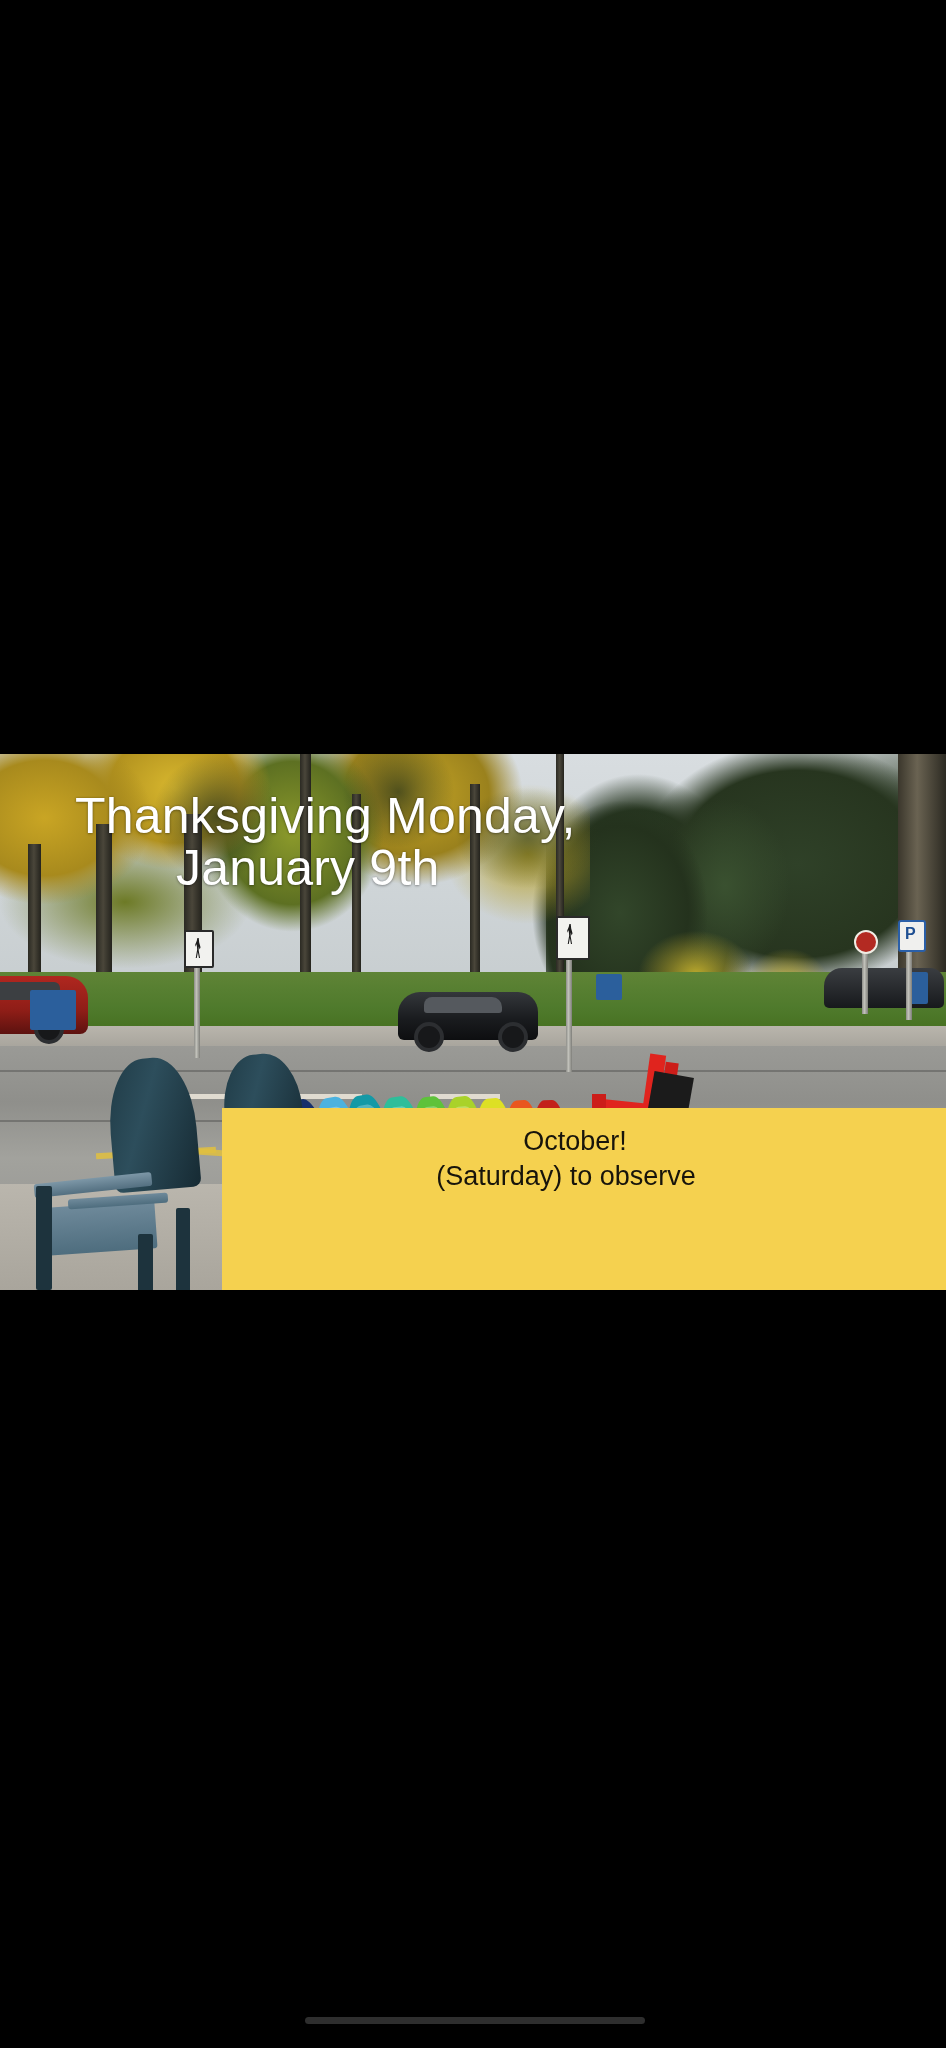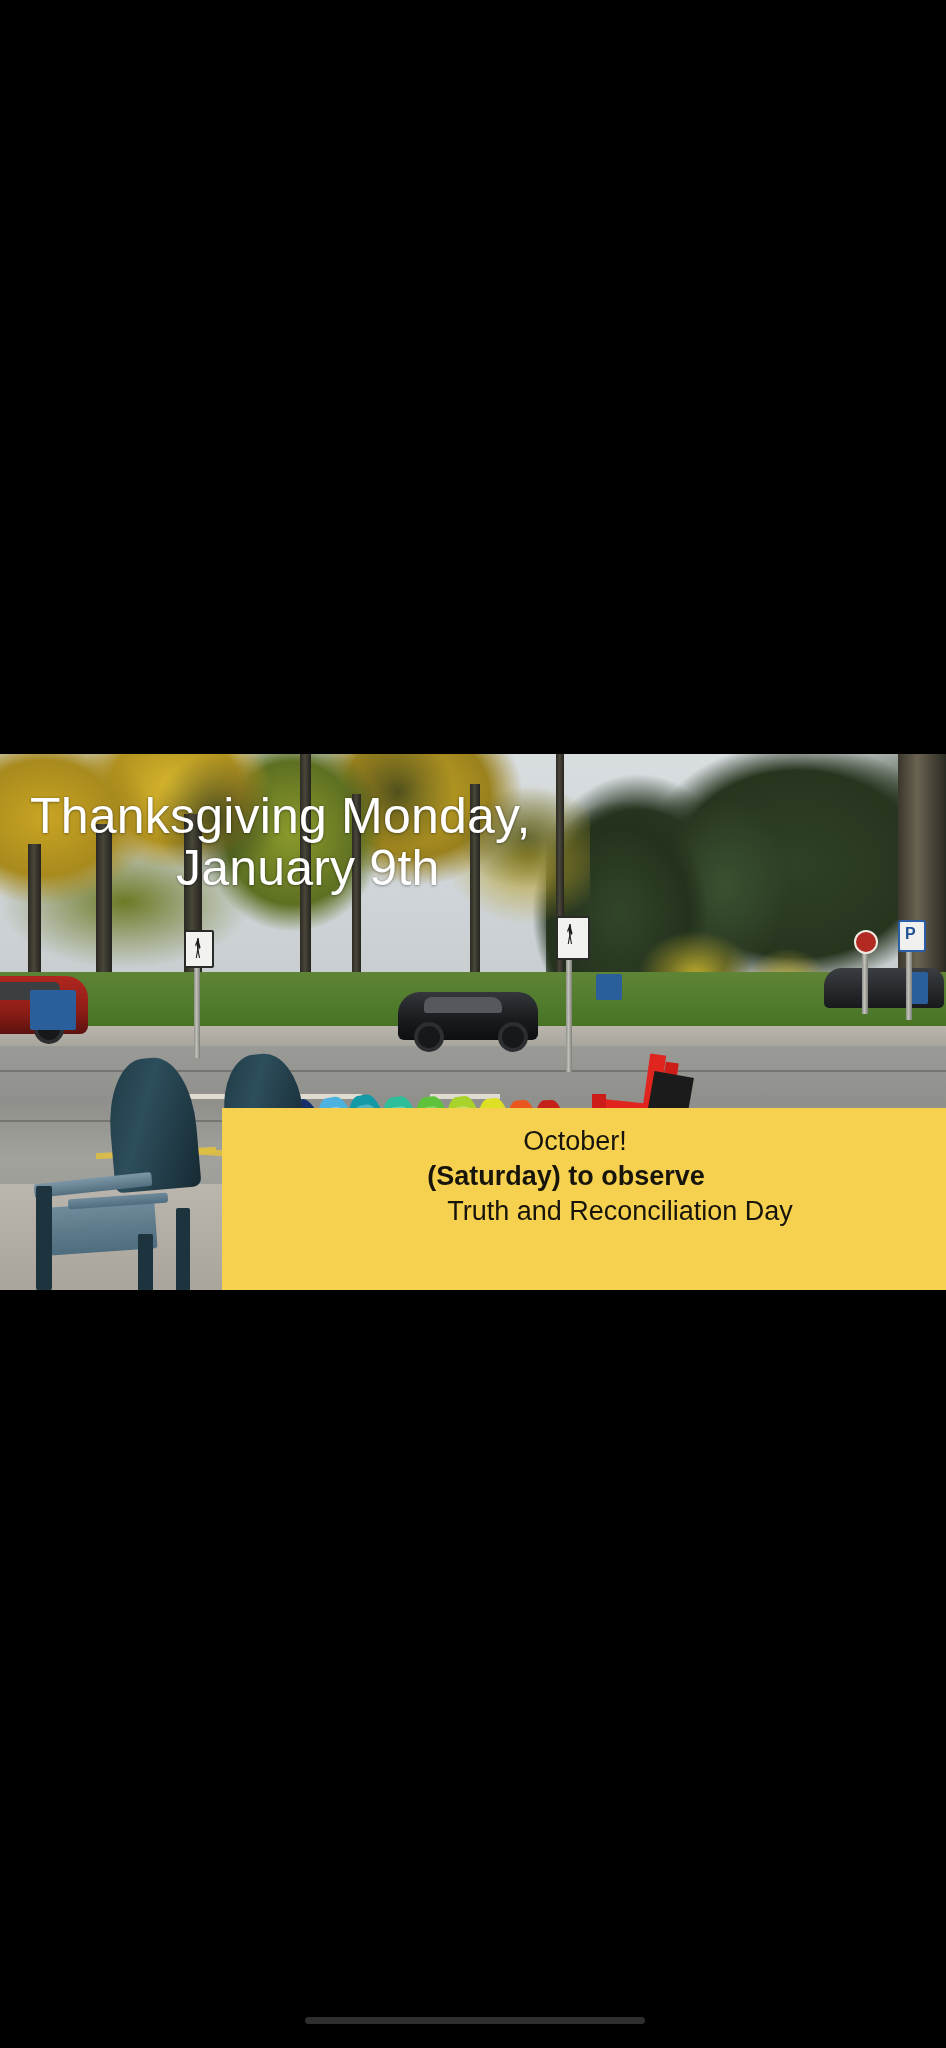--- a/index.html
+++ b/index.html
@@ -98,31 +98,31 @@
       background:linear-gradient(110deg,#1f3a45 0%,#2d4e5c 40%,#162a33 100%);}
   .bc-seat{position:absolute;background:linear-gradient(180deg,#6f8a9b,#4e6d7e);border-radius:3px;}
   .bc-arm{position:absolute;background:linear-gradient(180deg,#7d97a7,#536f80);border-radius:3px;}
   .bc-leg{position:absolute;background:#1d333d;border-radius:2px;}
 
   
   .headline{position:absolute;left:0;top:36px;width:946px;
       color:#fff;font-size:50px;line-height:52px;font-weight:400;letter-spacing:.2px;
       text-shadow:0 0 2px rgba(0,0,0,.30),0 1px 3px rgba(0,0,0,.28);}
   .hl-l1{padding-left:34px;}
-  .hl-l2{padding-left:30px;}
+  .hl-l2{padding-left:75px;}
   .hl-l3{padding-left:176px;}
 
   
   .notice{position:absolute;left:222px;top:354px;width:724px;height:182px;background:#f5d14f;}
   .notice-text{position:absolute;right:0;left:0;top:16px;text-align:center;
       color:#17140b;font-size:27px;line-height:35px;}
   .notice-text .ln{display:block;}
   .nl1{padding-right:18px;}
   .nl2{padding-right:18px;}
-  .nl3{padding-right:36px;font-weight:bold;}
+  .nl3{padding-right:36px;}
   .nl4{padding-right:0px;padding-left:72px;}
 
   
   .home-bar{position:absolute;left:305px;top:2017px;width:340px;height:7px;border-radius:4px;background:#2e2e2e;}
 </style>
 </head>
 <body>
 
 <div class="screen">
 
@@ -231,21 +231,20 @@
 
       <div class="headline">
         <div class="hl-l2">Thanksgiving Monday,</div>
         <div class="hl-l3">January 9th</div>
       </div>
 
       <div class="notice">
         <div class="notice-text">
           <span class="ln nl1">October!</span>
           <span class="ln nl3">(Saturday) to observe</span>
-          <span class="ln nl4">Truth and Reconciliation Day</span>
         </div>
       </div>
 
     </div>
   </div>
 
   <div class="home-bar"></div>
 
 </div>
 

